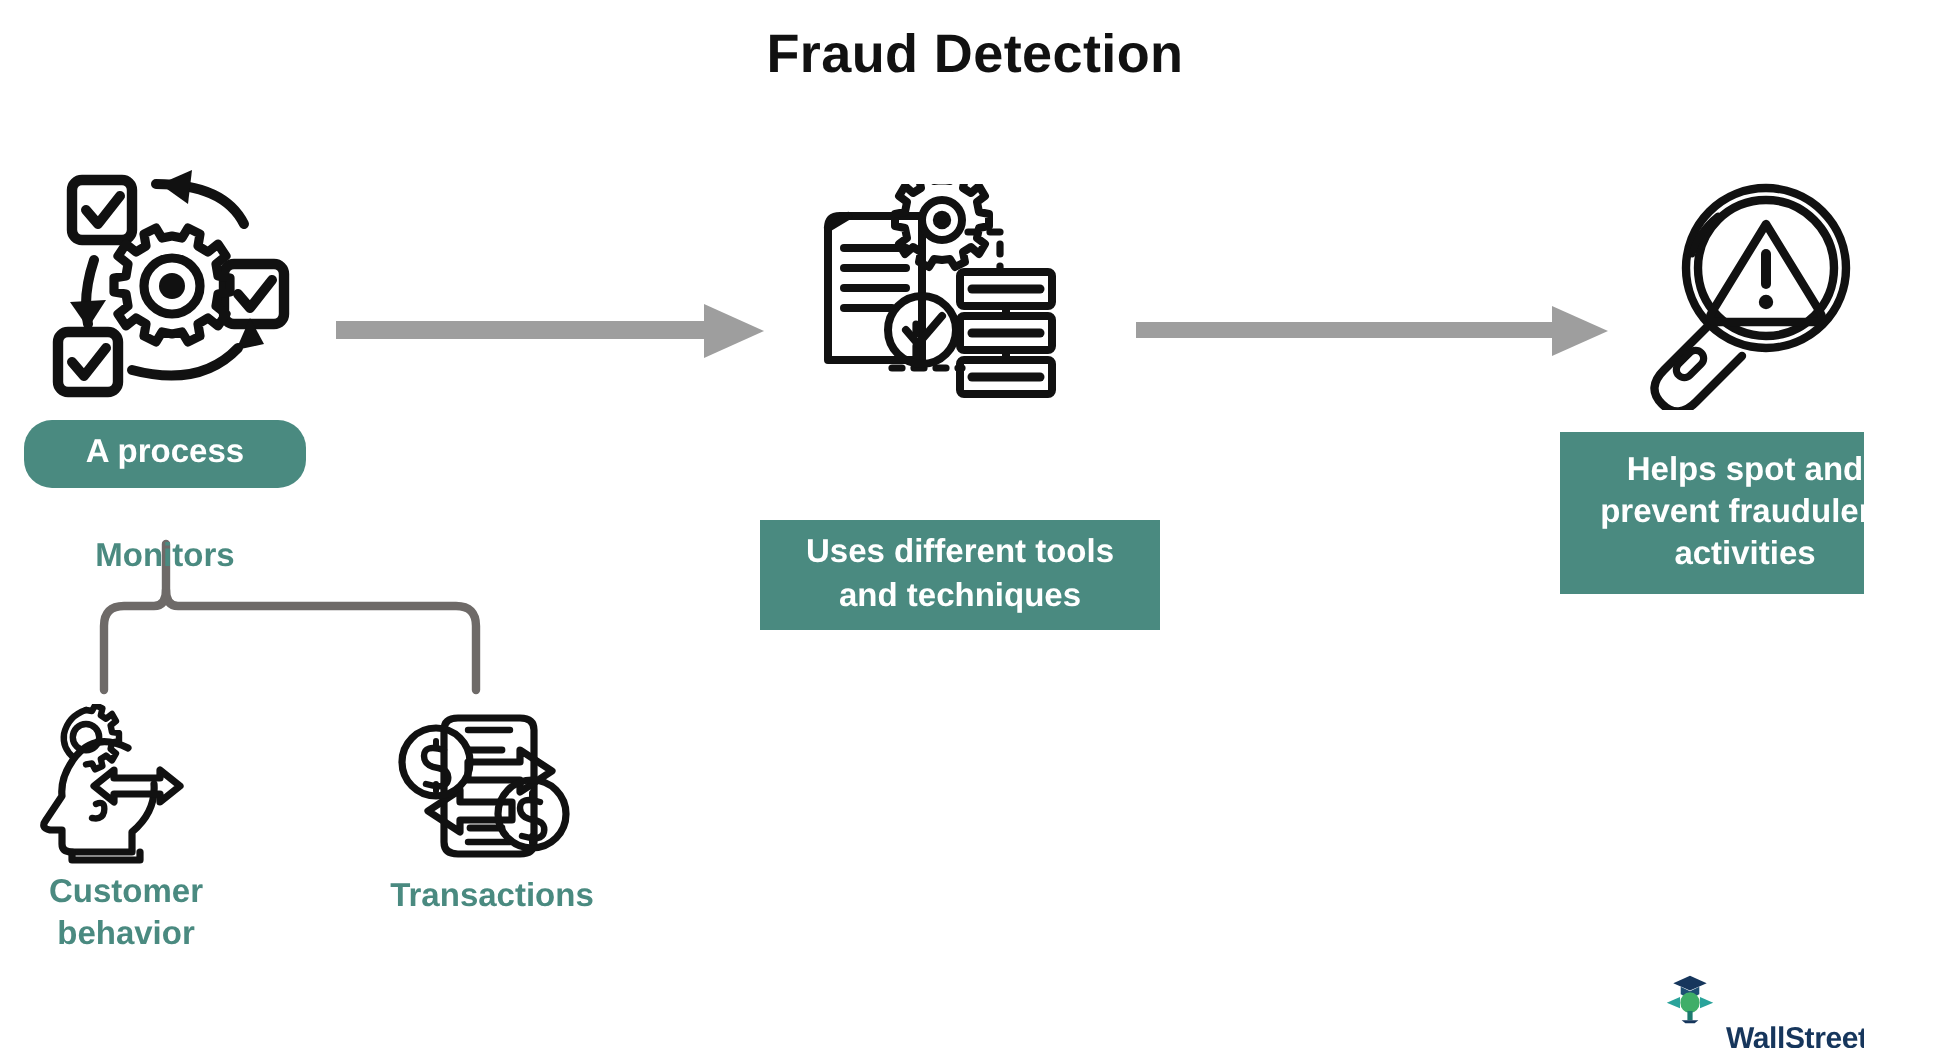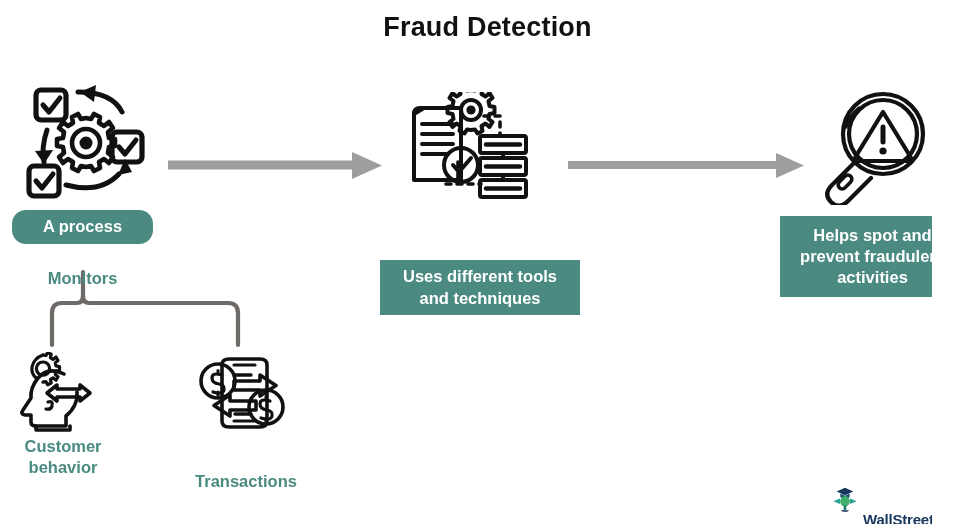--- a/index.html
+++ b/index.html
@@ -50,21 +50,21 @@
 
   
   .teal-label {
     color: #4a8a80;
     font-weight: bold;
     text-align: center;
     line-height: 1.25;
   }
   #label-monitors { left: 12px;  top: 248px; width: 141px; font-size: 16.5px; margin-top: 20px; }
   #label-customer { left: 3px;   top: 436px; width: 120px; font-size: 16.5px; }
-  #label-transactions { left: 180px; top: 438px; width: 132px; font-size: 16.5px; margin-top: 33px; }
+  #label-transactions { left: 180px; top: 438px; width: 132px; font-size: 16.5px; }
 
   
   .svg-layer { left: 0; top: 0; width: 975px; height: 524px; pointer-events: none; }
 
   
   .icon-wrap { display: block; }
 
   
   #logo {
     left: 832px;

